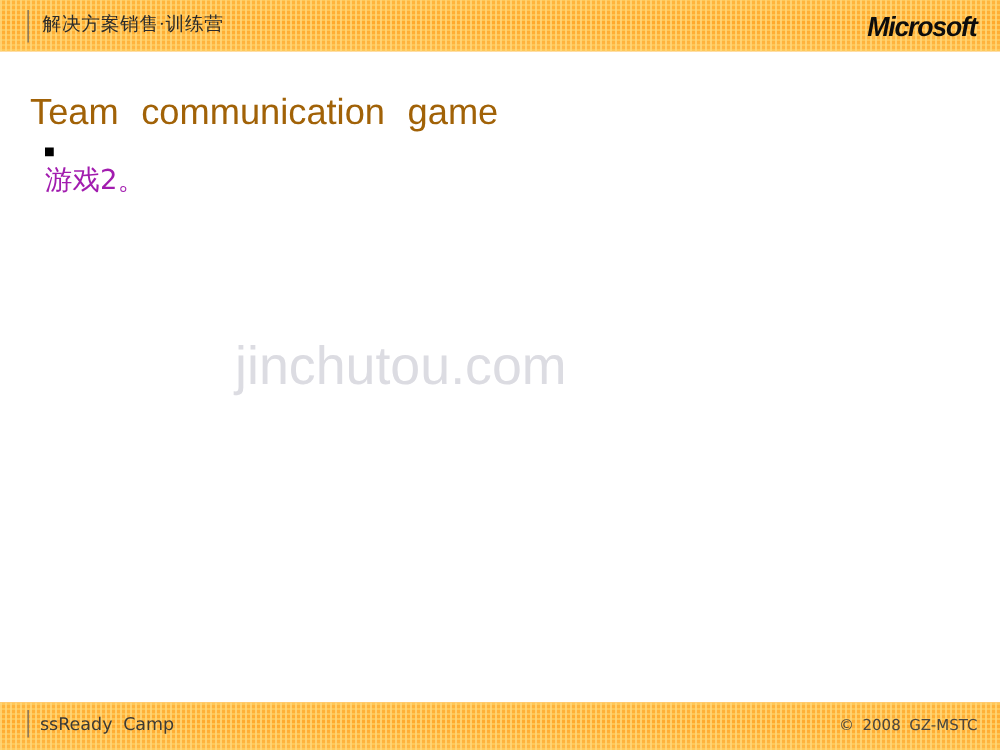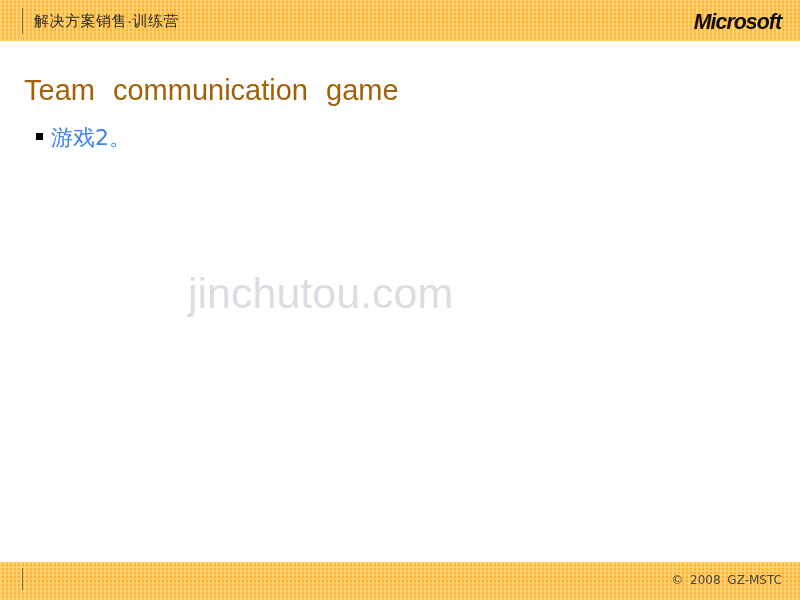--- a/index.html
+++ b/index.html
@@ -42,21 +42,21 @@
     background: #6e6a62;
   }
   #header-tick { left: 22px; top: 8px; height: 26px; }
   #footer-tick { left: 22px; top: 6px; height: 22px; }
 
   
   #header-title {
     position: absolute;
     left: 34px;
     top: 11px;
-    font-family: Liberation Sans, sans-serif;
+    font-family: Liberation Serif, serif;
     font-size: 15px;
     line-height: 19px;
     color: #2b2b2b;
     letter-spacing: 0.5px;
     white-space: nowrap;
   }
 
   #ms-logo {
     position: absolute;
     right: 16px;
@@ -98,22 +98,23 @@
     margin: 0;
     padding: 0;
     list-style: none;
   }
   #bullet-list li {
     display: flex;
     align-items: baseline;
     font-family: "DejaVu Sans", "Liberation Sans", sans-serif;
     font-size: 22px;
     line-height: 30px;
-    color: #3b82f6;
+    color: #a21caf;
     white-space: nowrap;
+    flex-direction: column;
   }
   .bullet-marker {
     display: inline-block;
     width: 7px;
     height: 7px;
     background: #000000;
     margin-right: 8px;
     position: relative;
     top: -5px;
     flex: 0 0 auto;
@@ -174,16 +175,17 @@
     <li>
       <span class="bullet-marker"></span>
       <span>游戏2。</span>
     </li>
   </ul>
 
   <div id="watermark">jinchutou.com</div>
 
   <div class="bar" id="footer-bar">
     <div class="bar-tick" id="footer-tick"></div>
+    <div id="footer-left">ssReady   Camp</div>
     <div id="footer-right">© 2008  GZ-MSTC</div>
   </div>
 
 </div>
 
 </body></html>

